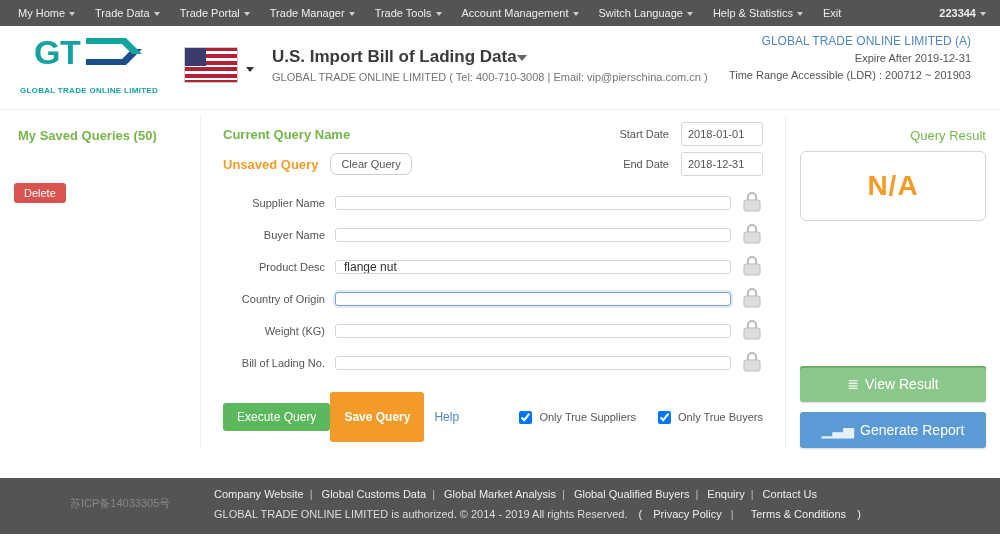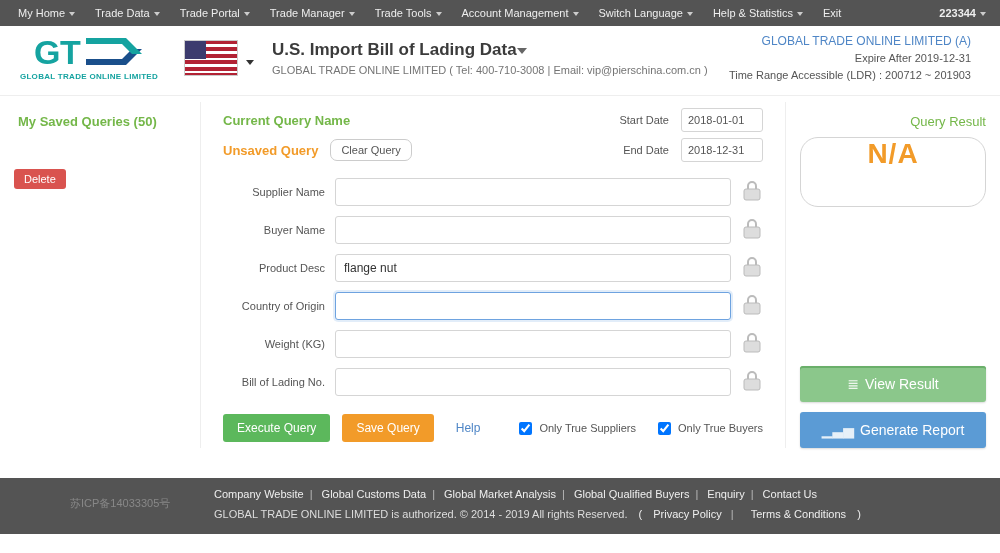--- a/index.html
+++ b/index.html
@@ -23,21 +23,21 @@
   .topbar .menu-item{padding:0 10px;height:26px;line-height:26px;white-space:nowrap;cursor:pointer;}
   .topbar .menu-caret::after{content:"";display:inline-block;margin-left:4px;width:0;height:0;border-left:3px solid transparent;border-right:3px solid transparent;border-top:4px solid #ccc;vertical-align:middle;}
   .topbar .account{margin-left:auto;font-weight:bold;padding-right:6px;}
   .topbar .menu-caret.account::after{margin-left:4px;}
   
   
   .header{display:flex;align-items:center;padding:8px 14px 14px 14px;border-bottom:1px solid #eee;position:relative;}
   .logo{width:150px;display:flex;flex-direction:column;align-items:center;}
   .logo-mark{width:110px;height:36px;position:relative;}
   .logo-mark svg{display:block;}
-  .logo-sub{font-size:8px;font-weight:bold;letter-spacing:0.3px;color:#15a3a0;margin-top:2px;text-align:center;}
+  .logo-sub{font-size:8px;font-weight:bold;letter-spacing:0.3px;color:#15a3a0;margin-top:16px;text-align:center;}
   
   .flag-wrap{margin-left:20px;display:flex;align-items:center;}
   .flag{width:54px;height:36px;border:1px solid #ccc;background:#b22234;position:relative;overflow:hidden;}
   .flag .stripes{position:absolute;inset:0;}
   .flag .stripe{height:7.69%;background:#fff;}
   .flag .canton{position:absolute;top:0;left:0;width:40%;height:53%;background:#3c3b6e;}
   .flag-caret{width:8px;height:8px;margin-left:8px;cursor:pointer;}
   .flag-caret::before{content:"";display:inline-block;width:0;height:0;border-left:4px solid transparent;border-right:4px solid transparent;border-top:5px solid #333;}
   
   .title-block{margin-left:18px;}
@@ -62,34 +62,34 @@
   .cqn{color:var(--green);font-weight:bold;font-size:13px;flex:0 0 auto;}
   .daterow{margin-left:auto;display:flex;gap:12px;align-items:center;}
   .daterow-2{display:flex;align-items:center;margin-bottom:16px;}
   .unsaved{color:var(--orange);font-weight:bold;font-size:13px;margin-right:12px;}
   .btn-clear{background:#fff;border:1px solid #ccc;border-radius:7px;padding:4px 10px;font-size:11px;color:#555;cursor:pointer;}
   .dlabel{color:#555;font-size:11px;width:70px;display:inline-block;text-align:right;}
   .date-input{width:82px;height:24px;border:1px solid var(--border);border-radius:3px;padding:2px 6px;font-size:11px;color:#555;}
   
   .form-row{display:flex;align-items:center;margin:10px 0;}
   .flabel{width:112px;text-align:right;color:#555;font-size:11px;padding-right:10px;}
-  .finput{flex:1;height:28px;border:1px solid var(--border);border-radius:3px;padding:4px 8px;font-size:12px;color:#333;background:#fff;}
+  .finput{flex:1;height:14px;border:1px solid var(--border);border-radius:3px;padding:4px 8px;font-size:12px;color:#333;background:#fff;}
   .locker{width:22px;height:22px;margin-left:10px;position:relative;cursor:pointer;}
   .locker svg{display:block;}
   
-  .exec-row{display:flex;align-items:center;margin-top:18px;gap:12px;}
+  .exec-row{display:flex;align-items:center;margin-top:18px;}
   .btn-exec{background:#5cb85c;color:#fff;border:none;border-radius:3px;padding:7px 14px;font-size:12px;cursor:pointer;}
-  .btn-save{background:var(--orange);color:#fff;border:none;border-radius:3px;padding:7px 14px;font-size:12px;cursor:pointer;}
+  .btn-save{background:var(--orange);color:#fff;border:none;border-radius:3px;padding:18px 14px;font-size:12px;cursor:pointer;font-weight:bold;}
   .help-link{color:#4f86c6;font-size:12px;margin-left:10px;cursor:pointer;}
   .chk-group{margin-left:auto;display:flex;gap:18px;font-size:11px;color:#555;align-items:center;}
   .chk{display:flex;align-items:center;gap:4px;}
   
   .right{width:200px;padding:6px 0 0 14px;display:flex;flex-direction:column;}
   .qr-title{color:var(--green);font-weight:normal;font-size:13px;text-align:right;margin:6px 0 8px;}
-  .qr-card{border:1px solid var(--border);border-radius:18px;height:70px;display:flex;justify-content:center;}
+  .qr-card{border:1px solid var(--border);border-radius:6px;height:70px;display:flex;align-items:center;justify-content:center;}
   .qr-val{color:var(--orange);font-size:28px;font-weight:bold;letter-spacing:1px;}
   .right-spacer{flex:1;min-height:120px;}
   .btn-view{background:#8bc78b;color:#fff;border:none;border-radius:3px;width:100%;height:36px;font-size:14px;cursor:pointer;margin-bottom:10px;box-shadow:0 2px 0 #6aaf6a inset,0 1px 2px rgba(0,0,0,0.15);}
   .btn-report{background:#5b9bd5;color:#fff;border:none;border-radius:3px;width:100%;height:36px;font-size:14px;cursor:pointer;box-shadow:0 1px 2px rgba(0,0,0,0.15);}
   .right .btn-icon{margin-right:6px;opacity:0.85;}
   
   
   .footer{background:var(--nav-bg);color:#eee;font-size:11px;padding:10px 14px 14px;position:relative;}
   .footer .links{margin-bottom:8px;margin-left:200px;}
   .footer .links .fl{}

